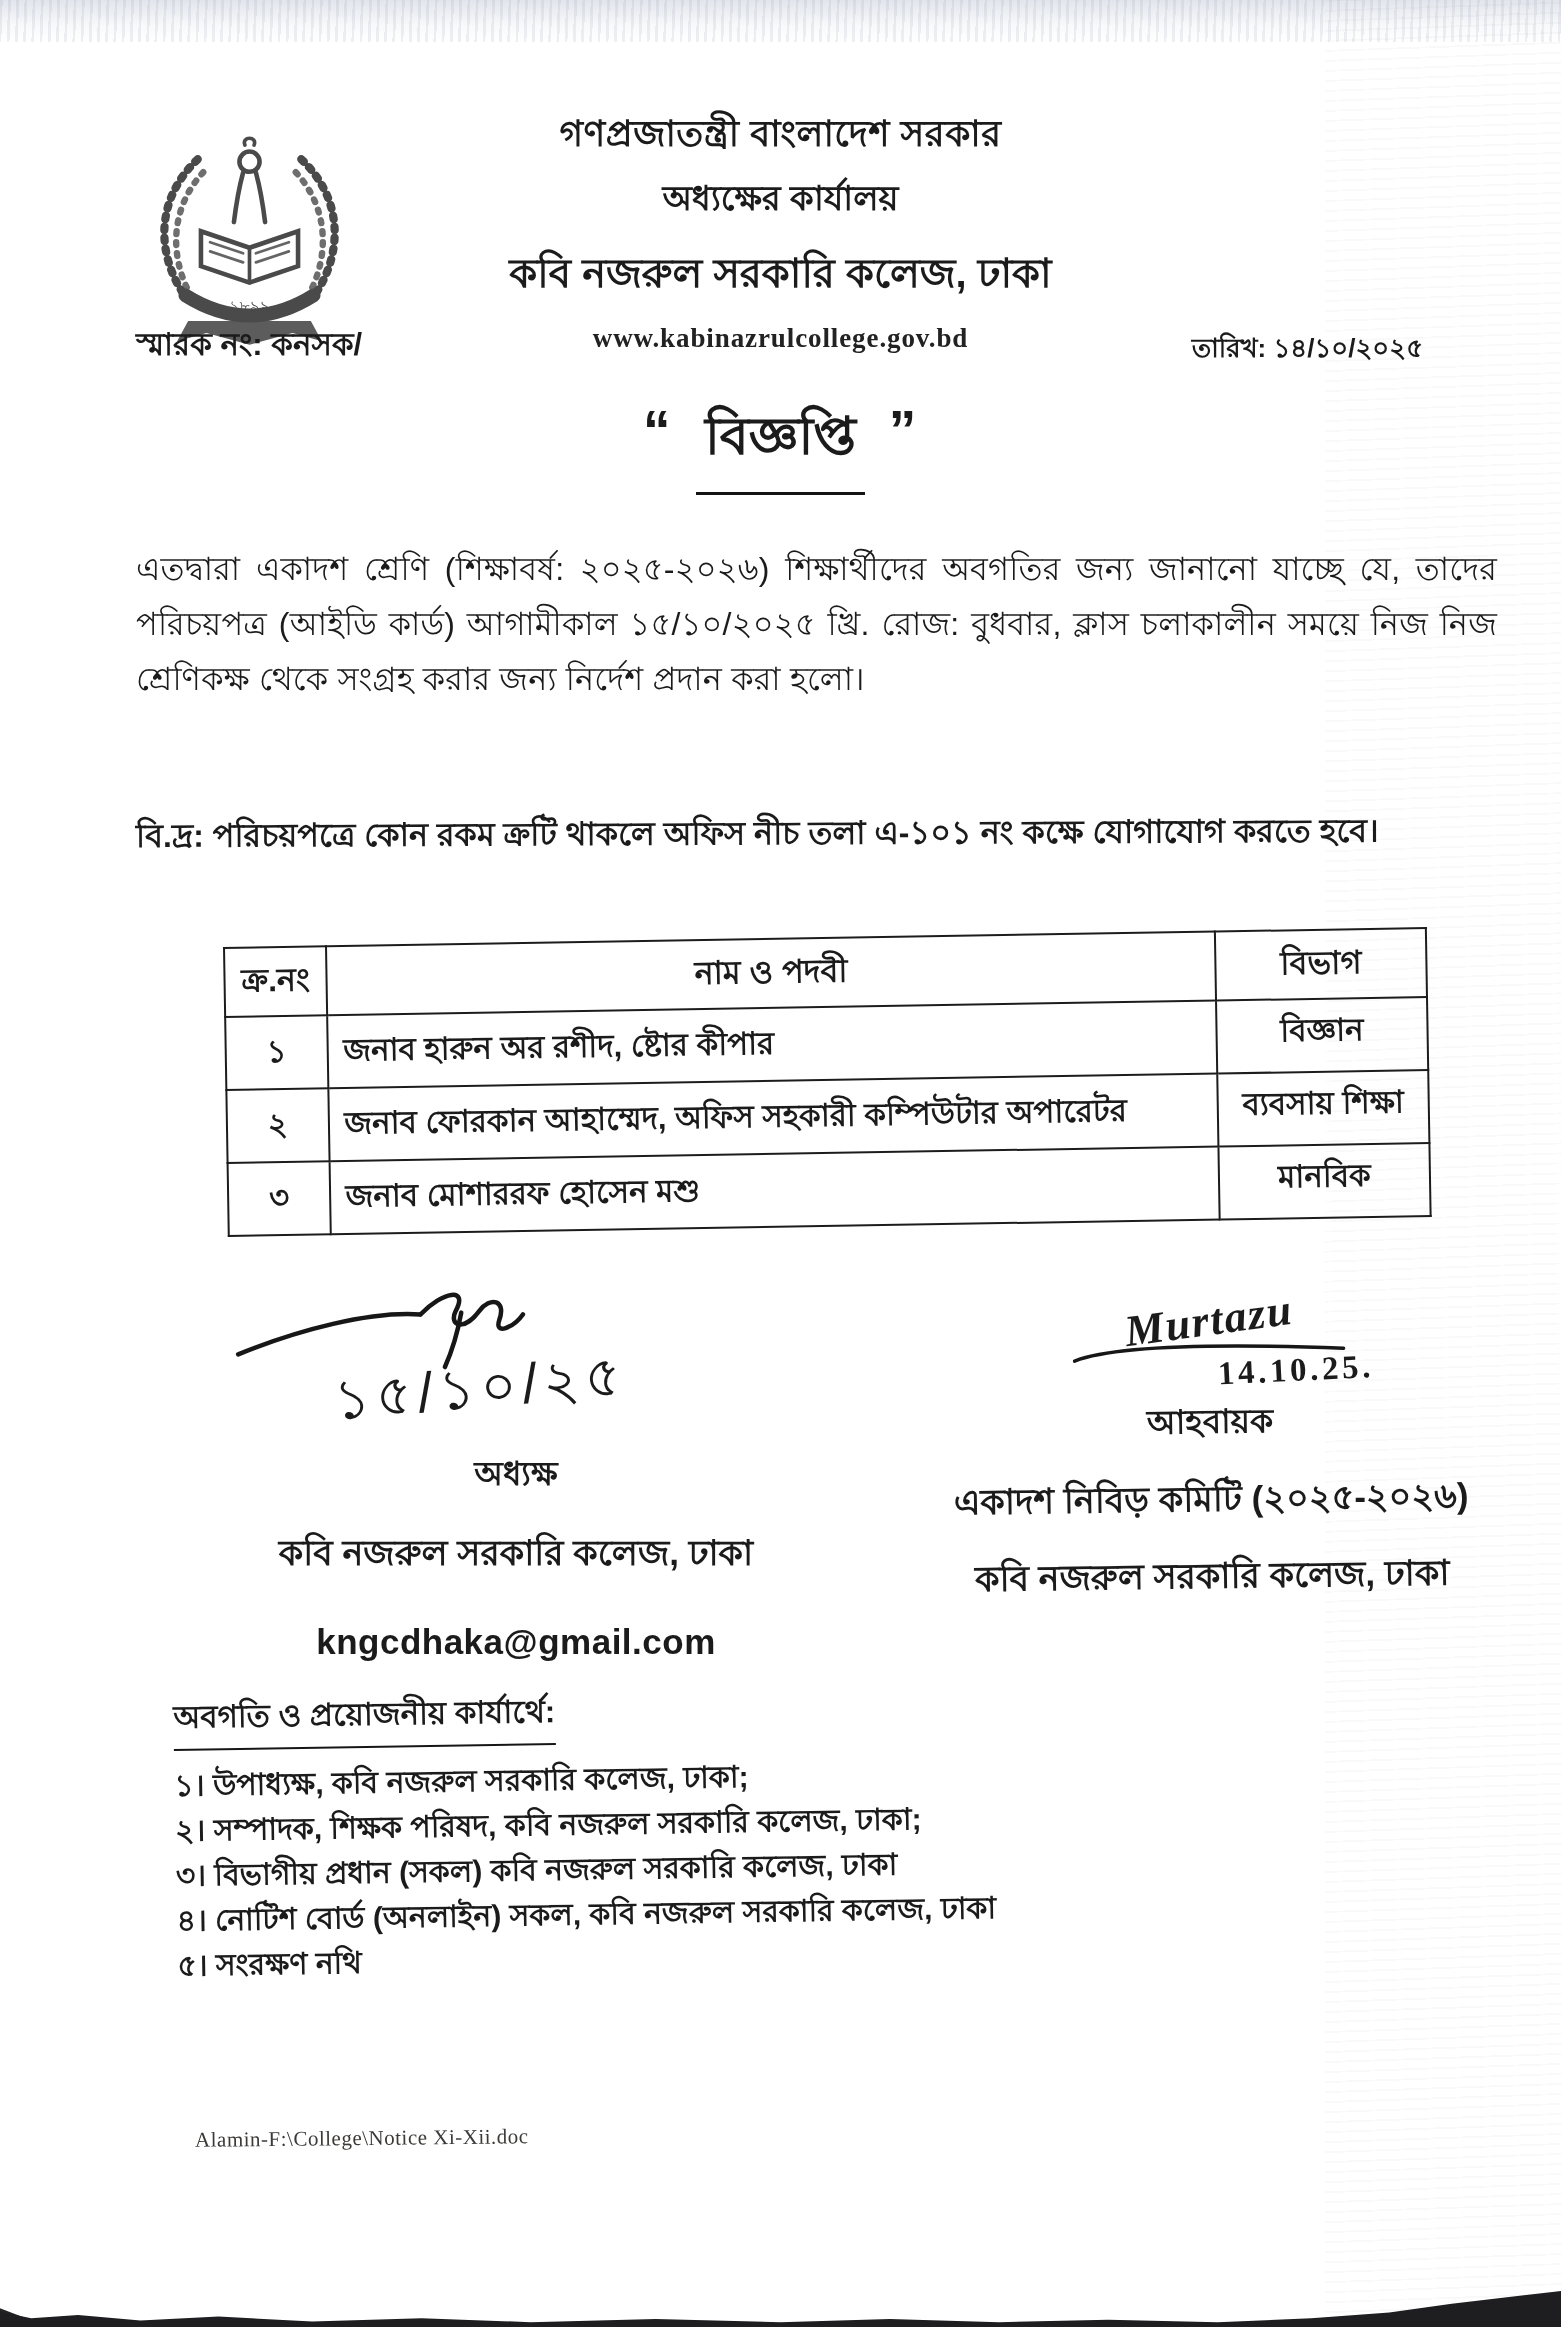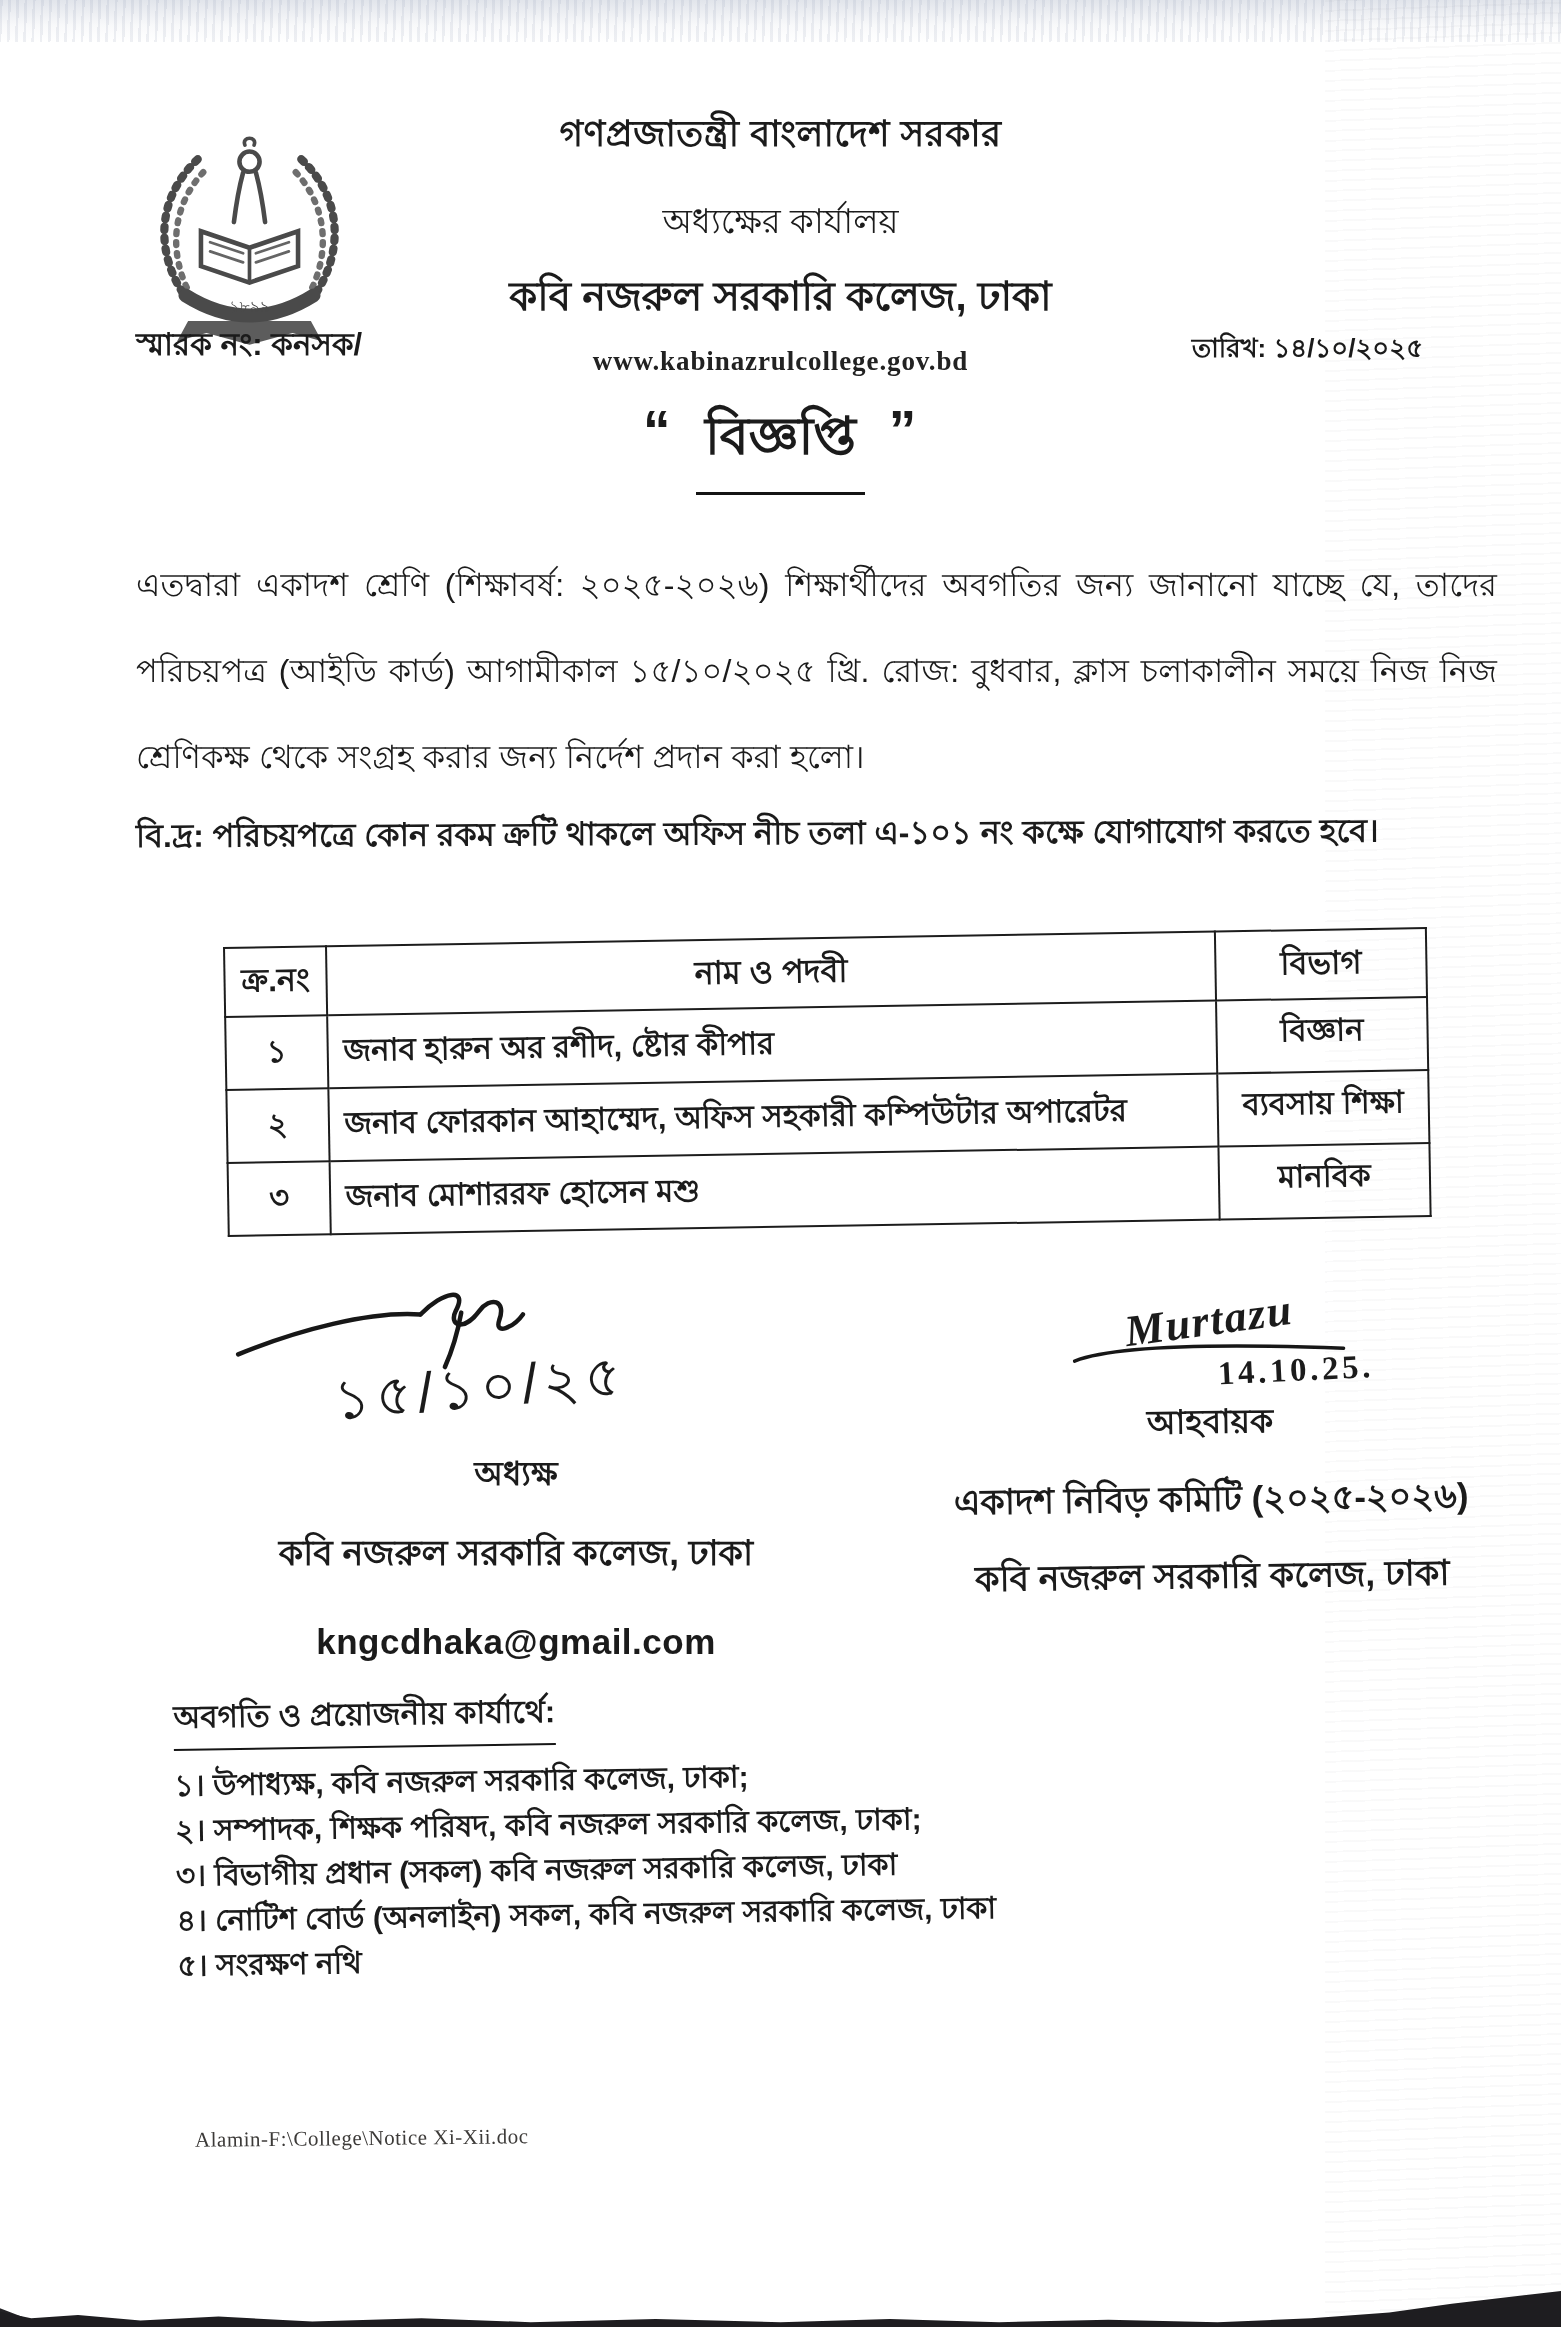--- a/index.html
+++ b/index.html
@@ -37,40 +37,40 @@
     pointer-events:none;
   }
 
   
   .logo{position:absolute;left:135px;top:104px;width:229px;height:249px;text-decoration:underline;}
   .logo svg{width:100%;height:100%;}
 
   
   .header{position:absolute;left:0;top:106px;width:100%;text-align:center;}
   .hl1{font-size:36px;font-weight:700;letter-spacing:0.5px;}
-  .hl2{font-size:34px;font-weight:400;margin-top:29px;}
+  .hl2{font-size:34px;font-weight:700;margin-top:6px;}
   .hl3{font-size:40px;font-weight:700;margin-top:12.7px;}
   .hl4{font-family:"Liberation Serif", serif;font-size:27px;font-weight:700;margin-top:14.5px;letter-spacing:0.9px;color:#222;}
 
   .memo-row{position:absolute;left:136px;right:138px;top:320px;display:flex;justify-content:space-between;align-items:flex-end;}
   .memo-row .memo{font-size:31px;font-weight:600;}
   .memo-row .date{font-size:26px;font-weight:600;}
 
   
   .title-wrap{position:absolute;left:0;top:396px;width:100%;text-align:center;}
   .title-quote{font-size:55px;font-weight:700;vertical-align:5.5px;letter-spacing:1.8px;}
   .title-text{
     display:inline-block;font-size:52px;font-weight:700;margin:0 23.6px;
     border-bottom:3.6px solid #141414;padding:0 9px 9px 9px;text-align:right;
   }
 
   
   .body-par{
     position:absolute;left:136px;top:542px;width:1361px;
-    font-size:32px;font-weight:500;line-height:86px;
+    font-size:32px;font-weight:500;line-height:55px;
     text-align:justify;letter-spacing:0.2px;
   }
   .note-par{
     position:absolute;left:136px;top:800px;width:1373px;
     font-size:32px;font-weight:700;line-height:67px;
     transform:rotate(-0.25deg);
   }
 
   
   .table-wrap{position:absolute;left:223px;top:947px;width:1202px;transform:rotate(-0.95deg);transform-origin:left top;}

